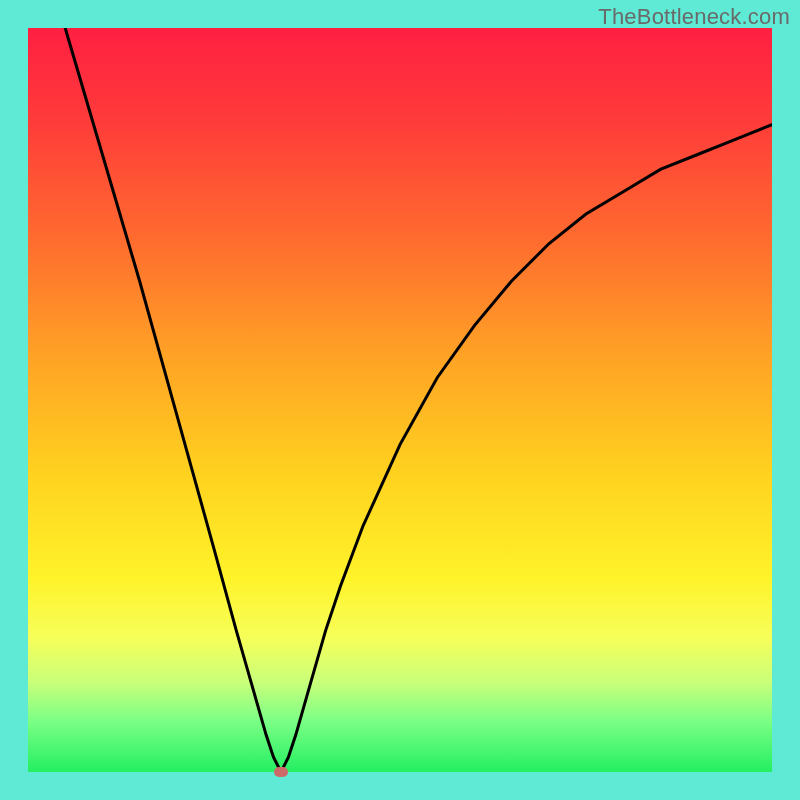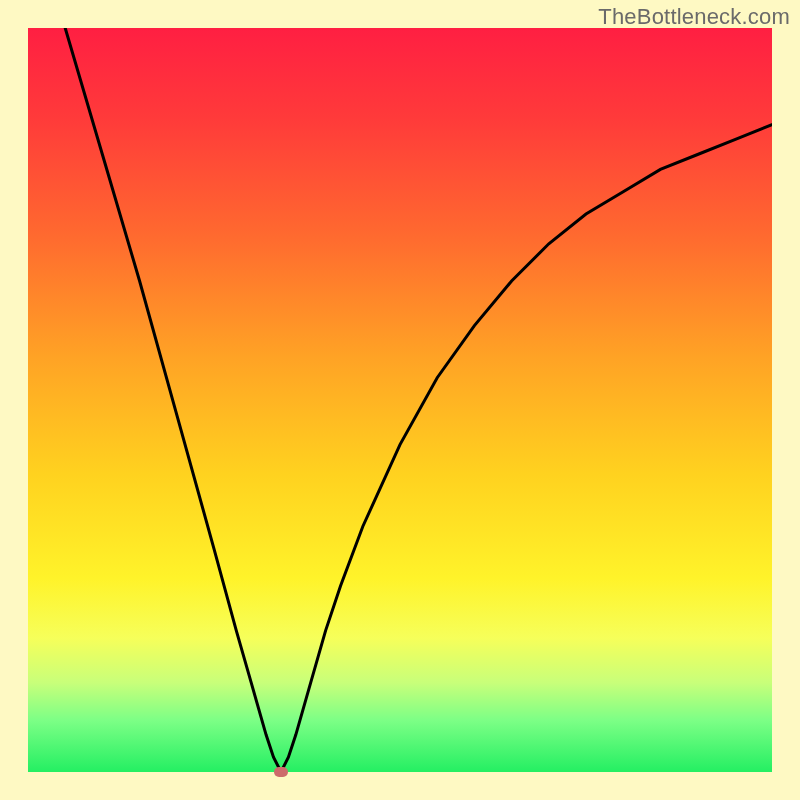--- a/index.html
+++ b/index.html
@@ -7,21 +7,21 @@
     width: 800px;
     height: 800px;
     overflow: hidden;
     background: #000;
     font-family: Arial, Helvetica, sans-serif;
   }
   .frame {
     position: relative;
     width: 800px;
     height: 800px;
-    background: #fef9c3;
+    background: #5eead4;
   }
   .plot-area {
     position: absolute;
     left: 28px;
     top: 28px;
     width: 744px;
     height: 744px;
     background: linear-gradient(to bottom,
       #ff1f42 0%,
       #ff3a3a 12%,

